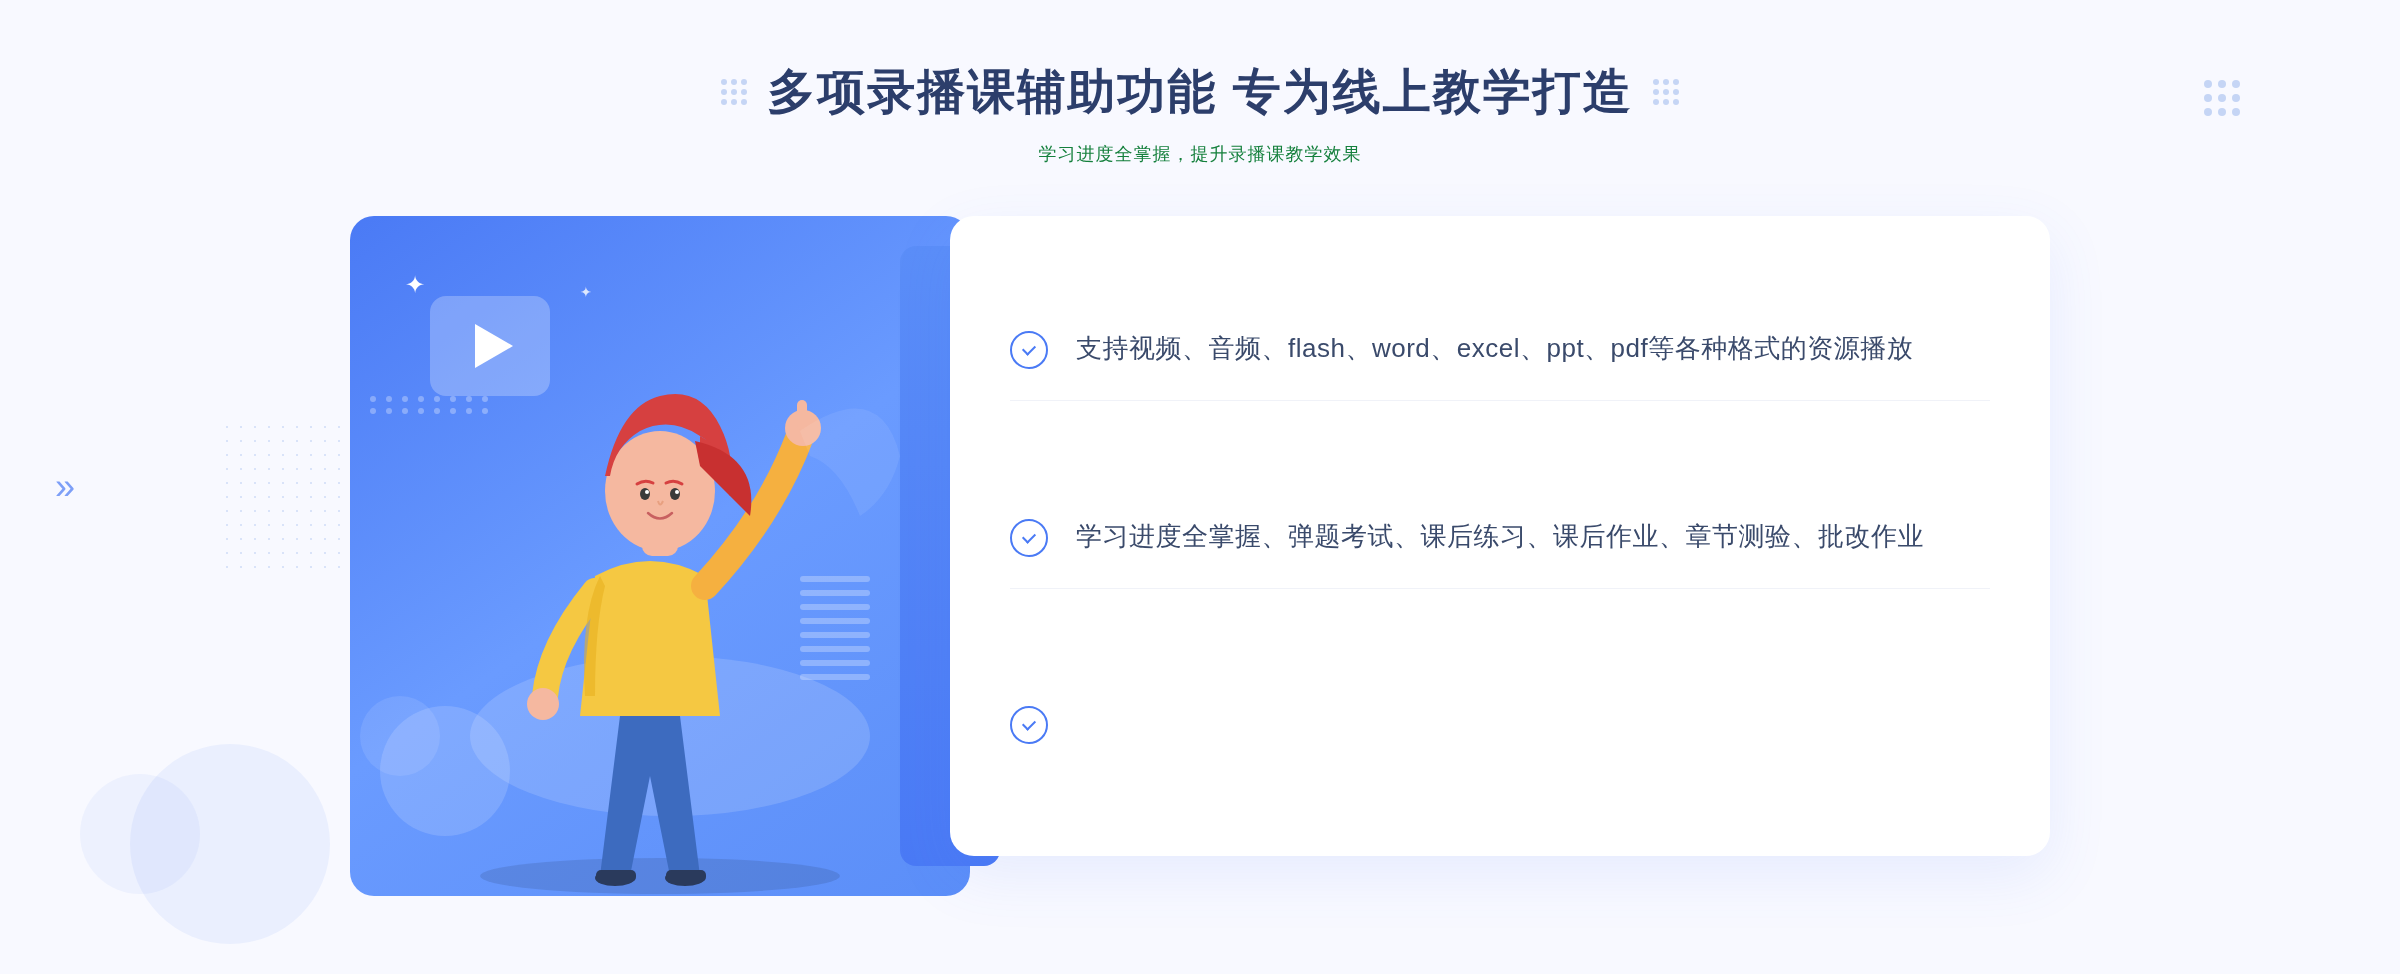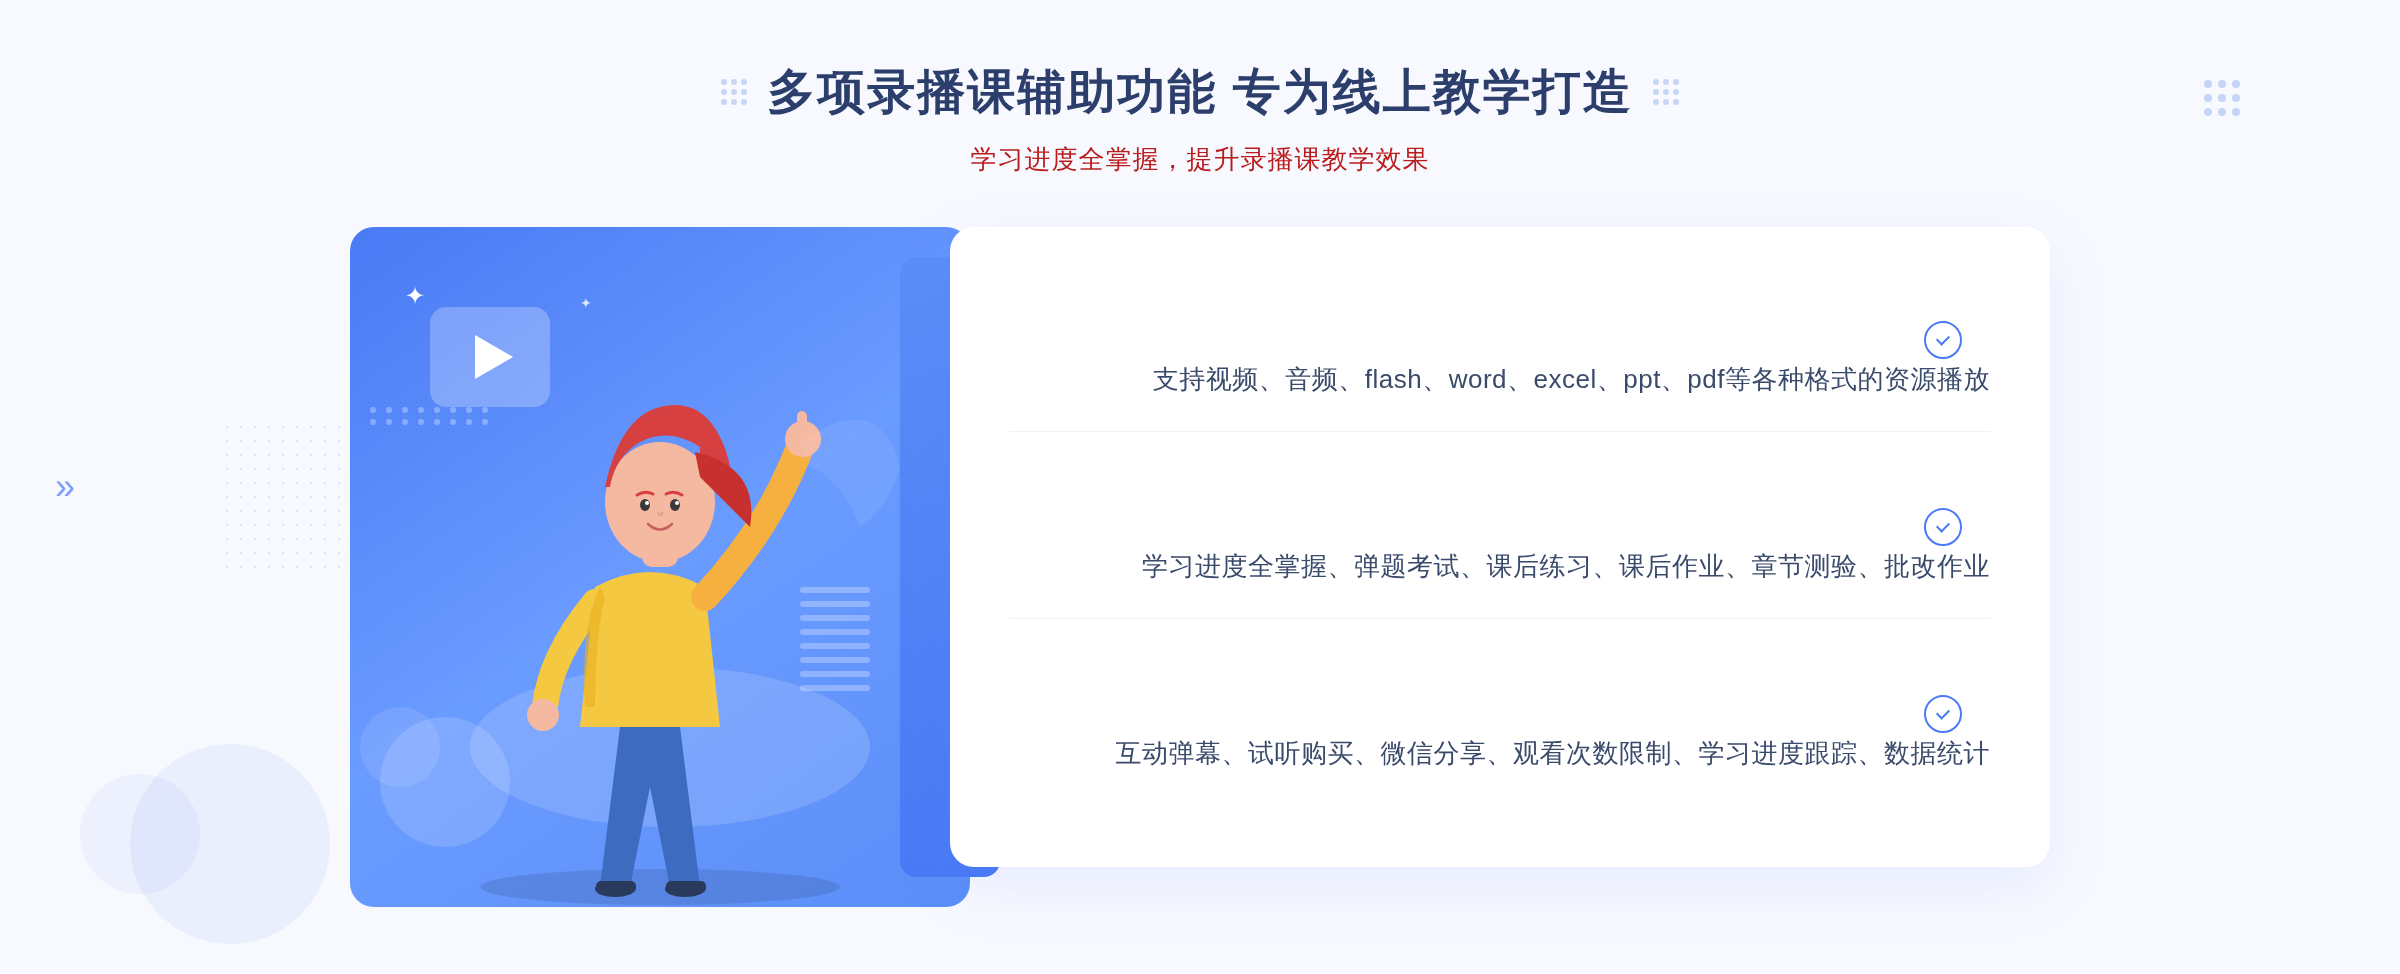--- a/index.html
+++ b/index.html
@@ -80,22 +80,22 @@
     }
 
     .header-title {
       font-size: 48px;
       font-weight: 700;
       color: #2c3e6b;
       letter-spacing: 2px;
     }
 
     .header-subtitle {
-      font-size: 26px;
-      color: #b91c1c;
+      font-size: 18px;
+      color: #15803d;
       letter-spacing: 1px;
     }
 
     
     .main-content {
       display: flex;
       align-items: flex-start;
       width: 1700px;
       position: relative;
       z-index: 2;
@@ -223,24 +223,23 @@
       min-height: 640px;
       position: relative;
       z-index: 2;
       display: flex;
       flex-direction: column;
       justify-content: space-around;
     }
 
     .feature-item {
       display: flex;
-      align-items: flex-end;
+      align-items: center;
       padding: 30px 0;
       border-bottom: 1px solid #f0f2f8;
-      flex-direction: column;
     }
 
     .feature-item:last-child {
       border-bottom: none;
     }
 
     .check-icon {
       flex-shrink: 0;
       width: 38px;
       height: 38px;
@@ -495,21 +494,20 @@
           <div class="check-circle"></div>
         </div>
         <span class="feature-text">学习进度全掌握、弹题考试、课后练习、课后作业、章节测验、批改作业</span>
       </div>
 
 
       <div class="feature-item">
         <div class="check-icon">
           <div class="check-circle"></div>
         </div>
-        <span class="feature-text">互动弹幕、试听购买、微信分享、观看次数限制、学习进度跟踪、数据统计</span>
       </div>
 
     </div>
   </div>
 
   <div class="light-circle-1"></div>
   <div class="light-circle-2"></div>
 
 </div>
 

